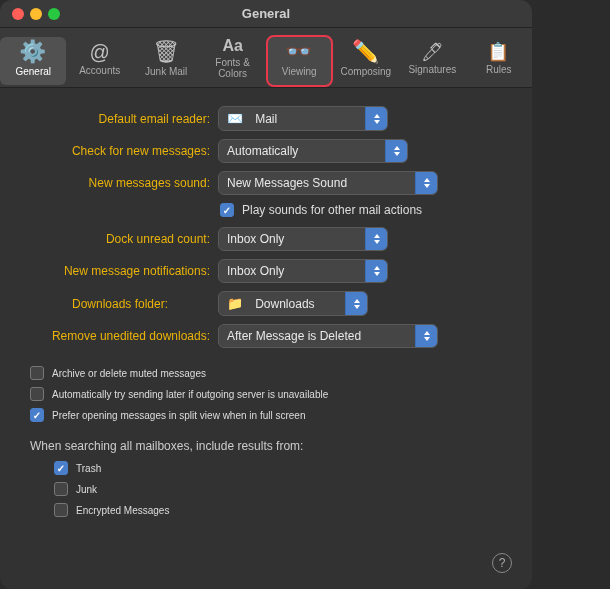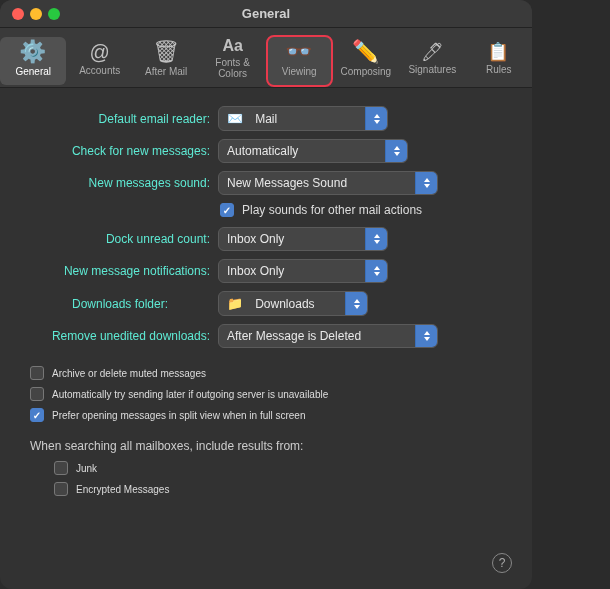--- a/index.html
+++ b/index.html
@@ -107,21 +107,21 @@
 
     
     .form-row {
       display: flex;
       align-items: center;
       margin-bottom: 8px;
     }
     .form-label {
       text-align: right;
       font-size: 12px;
-      color: #5eead4;
+      color: #eab308;
       flex-shrink: 0;
     }
     .form-control-wrap {
       flex: 1;
       display: flex;
       align-items: center;
       margin-left: 8px;
     }
 
     .select-container {
@@ -265,21 +265,21 @@
       <span class="tab-label">General</span>
     </div>
 
     <div class="tab-item">
       <span class="tab-icon" style="font-size:20px;">@</span>
       <span class="tab-label">Accounts</span>
     </div>
 
     <div class="tab-item">
       <span class="tab-icon">🗑</span>
-      <span class="tab-label">After Mail</span>
+      <span class="tab-label">Junk Mail</span>
     </div>
 
     <div class="tab-item">
       <span class="tab-icon" style="font-size:16px; font-weight:bold;text-align:center;">Aa</span>
       <span class="tab-label">Fonts &amp; Colors</span>
     </div>
 
     <div class="tab-item viewing-tab">
       <span class="tab-icon">👓</span>
       <span class="tab-label">Viewing</span>
@@ -446,20 +446,24 @@
         <div class="mac-checkbox checked"></div>
         <span>Prefer opening messages in split view when in full screen</span>
       </div>
 
       <div class="section-spacer"></div>
 
       <div class="section-label">When searching all mailboxes, include results from:</div>
 
       <div class="indented">
 
+        <div class="checkbox-row">
+          <div class="mac-checkbox checked"></div>
+          <span>Trash</span>
+        </div>
 
         <div class="checkbox-row">
           <div class="mac-checkbox"></div>
           <span>Junk</span>
         </div>
 
         <div class="checkbox-row">
           <div class="mac-checkbox"></div>
           <span>Encrypted Messages</span>
         </div>

